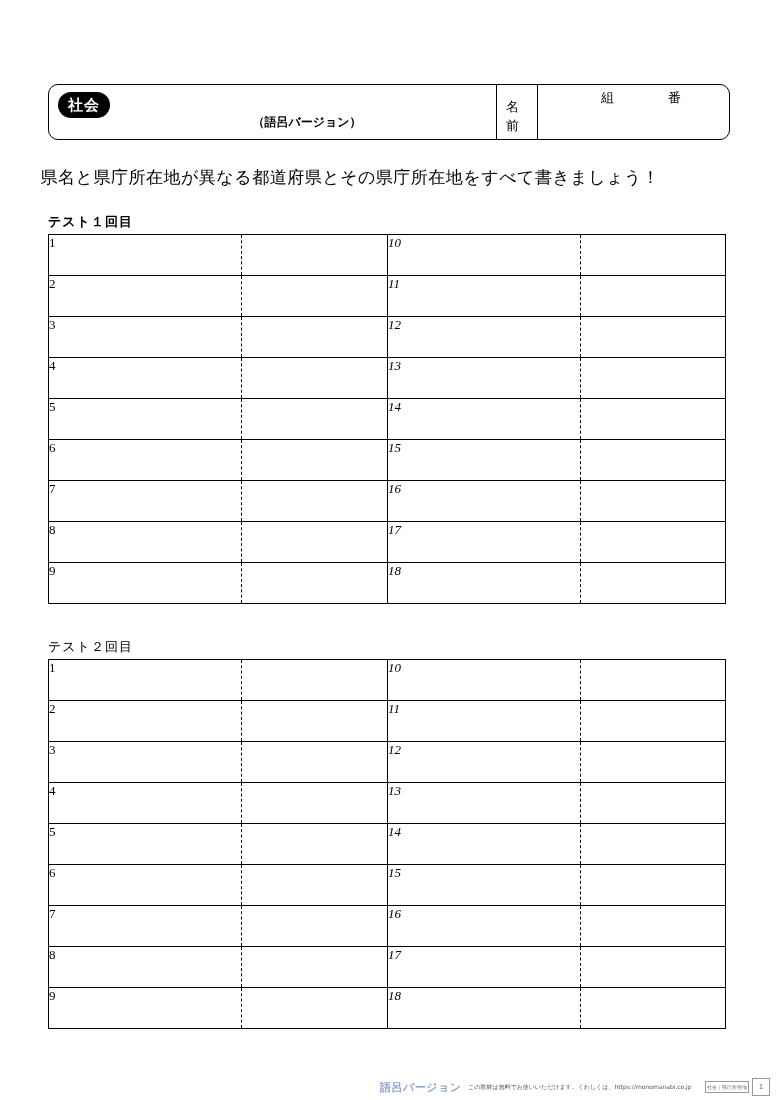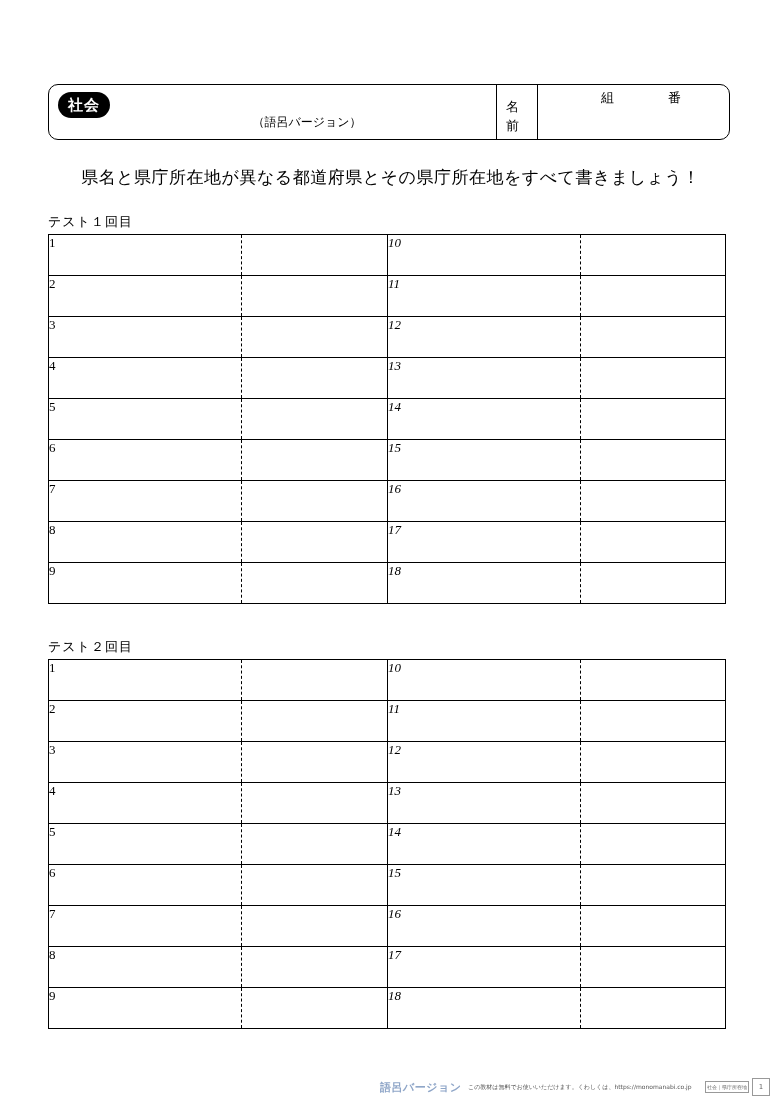--- a/index.html
+++ b/index.html
@@ -58,20 +58,21 @@
     font-weight: bold;
     letter-spacing: 0.5px;
   }
   .title-sub {
     position: absolute;
     left: 70px;
     top: 30px;
     width: 378px;
     text-align: center;
     font-size: 12px;
+    font-weight: bold;
   }
   .vdiv {
     position: absolute;
     top: 0;
     bottom: 0;
     width: 0;
     border-left: 1.5px solid #000;
   }
   .name-label-1 {
     position: absolute;
@@ -99,21 +100,21 @@
     font-size: 13px;
     letter-spacing: 1px;
   }
 
   
   .instruction {
     position: absolute;
     left: 0;
     top: 166px;
     width: 700px;
-    text-align: right;
+    text-align: center;
     font-size: 17px;
     letter-spacing: 0.5px;
   }
 
   
   .section-label {
     position: absolute;
     font-size: 13px;
     letter-spacing: 1px;
   }
@@ -227,21 +228,21 @@
   <div class="vdiv" style="left:448px;"></div>
   <div class="vdiv" style="left:489px;"></div>
   <div class="name-label-1">名</div>
   <div class="name-label-2">前</div>
   <div class="kumi-label">組</div>
   <div class="ban-label">番</div>
 </div>
 
 <div class="instruction">県名と県庁所在地が異なる都道府県とその県庁所在地をすべて書きましょう！</div>
 
-<div class="section-label" style="left:48px; top:213px;">テスト１回目</div>
+<div class="section-label" style="left:48px; top:213px;font-weight:bold;">テスト１回目</div>
 <div class="grid" style="top:234px;">
   <table>
     <tbody id="tbody-1">
         <tr>
           <td class="num-cell">1</td>
           <td class="ans-cell" style="width: 170px;"></td>
           <td class="city-cell-left" style="width: 145px;"></td>
           <td class="num-cell-2">10</td>
           <td class="ans-cell" style="width: 170px;"></td>
           <td class="city-cell-right"></td>

